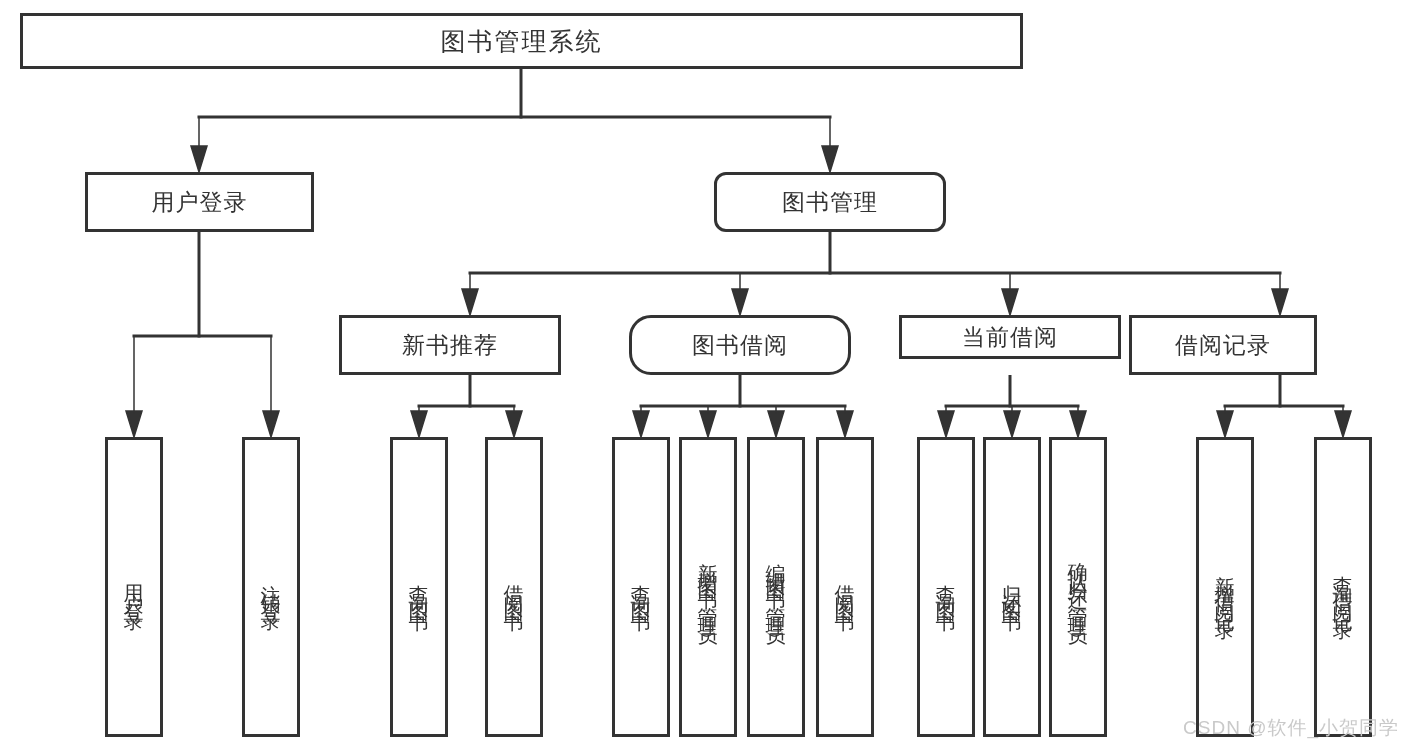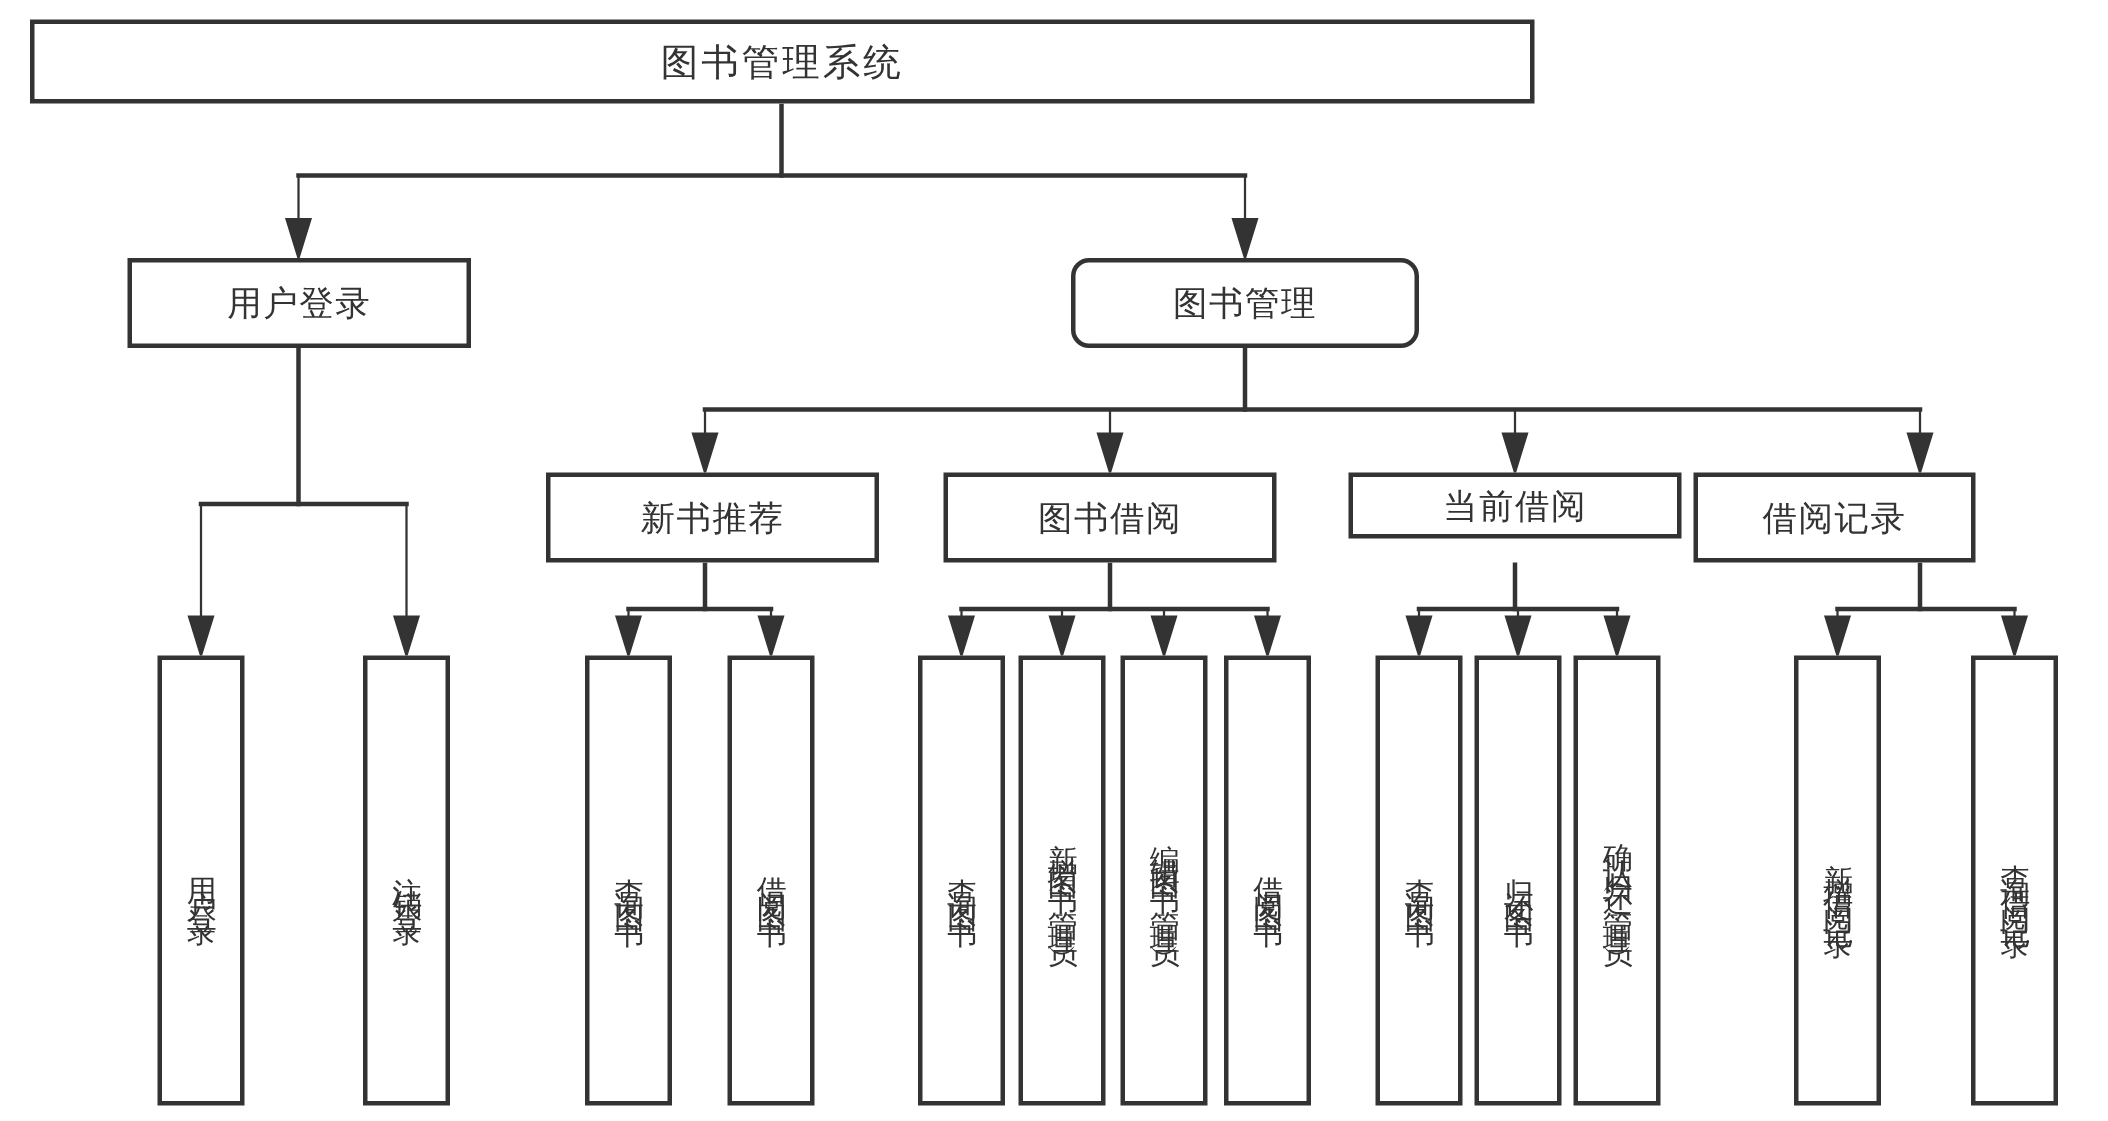--- a/index.html
+++ b/index.html
@@ -111,24 +111,24 @@
     <span>图书管理系统</span>
   </div>
 
   <div class="node hbox" style="left:85px; top:172px; width:229px; height:60px;">
     <span>用户登录</span>
   </div>
   <div class="node hbox" style="left:714px; top:172px; width:232px; height:60px;border-radius:12px;">
     <span>图书管理</span>
   </div>
 
-  <div class="node hbox" style="left:364px; top:315px; width:222px; height:60px;">
+  <div class="node hbox" style="left:339px; top:315px; width:222px; height:60px;">
     <span>新书推荐</span>
   </div>
-  <div class="node hbox" style="left:629px; top:315px; width:222px; height:60px;">
+  <div class="node hbox" style="left:629px; top:315px; width:222px; height:60px;border-radius:22px;">
     <span>图书借阅</span>
   </div>
   <div class="node hbox" style="left:899px; top:315px; width:222px; height:44px;">
     <span>当前借阅</span>
   </div>
   <div class="node hbox" style="left:1129px; top:315px; width:188px; height:60px;">
     <span>借阅记录</span>
   </div>
 
   <div class="node vbox" style="left:105px;">
@@ -168,14 +168,15 @@
     <span>确认归还（管理员）</span>
   </div>
 
   <div class="node vbox" style="left:1196px;">
     <span>新增借阅记录</span>
   </div>
   <div class="node vbox" style="left:1314px;">
     <span>查询借阅记录</span>
   </div>
 
+  <div class="watermark">CSDN @软件_小贺同学</div>
 
 </div>
 
 </body></html>

